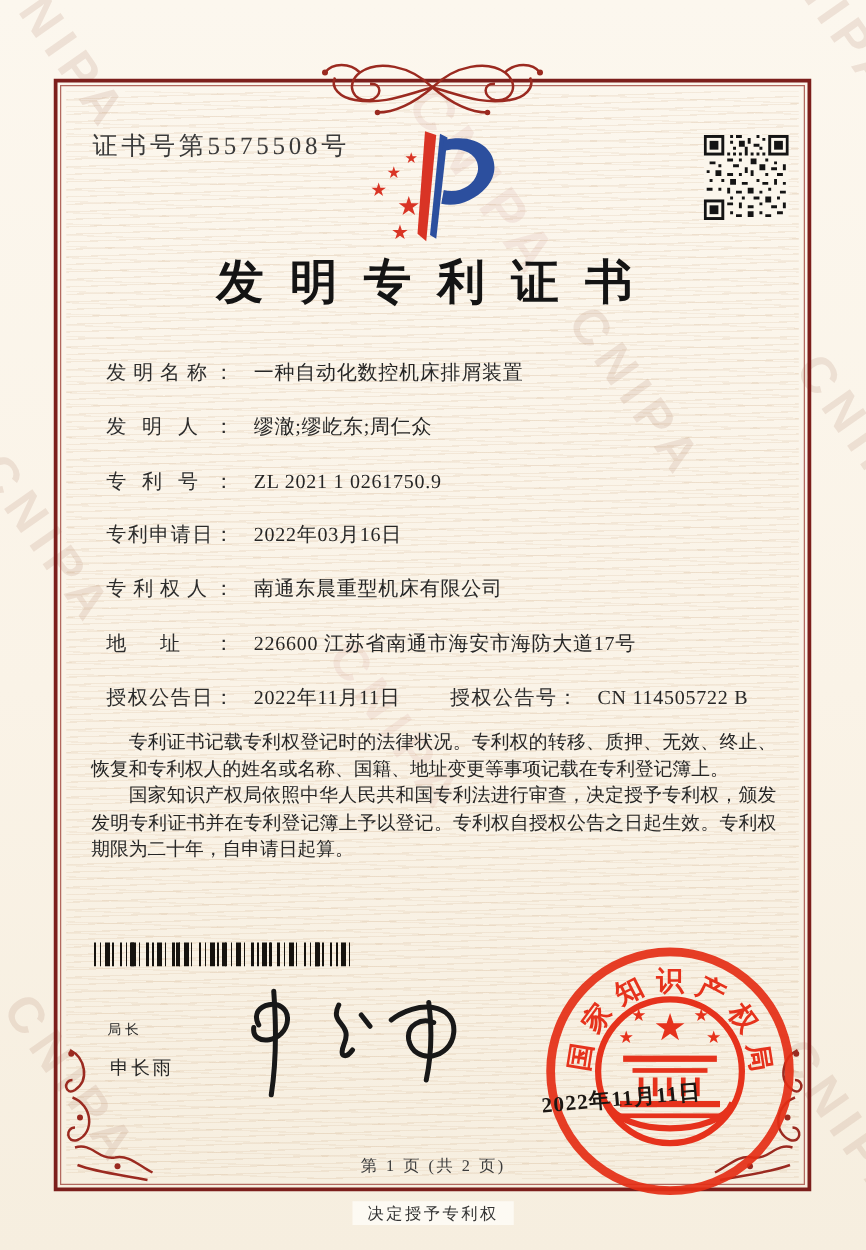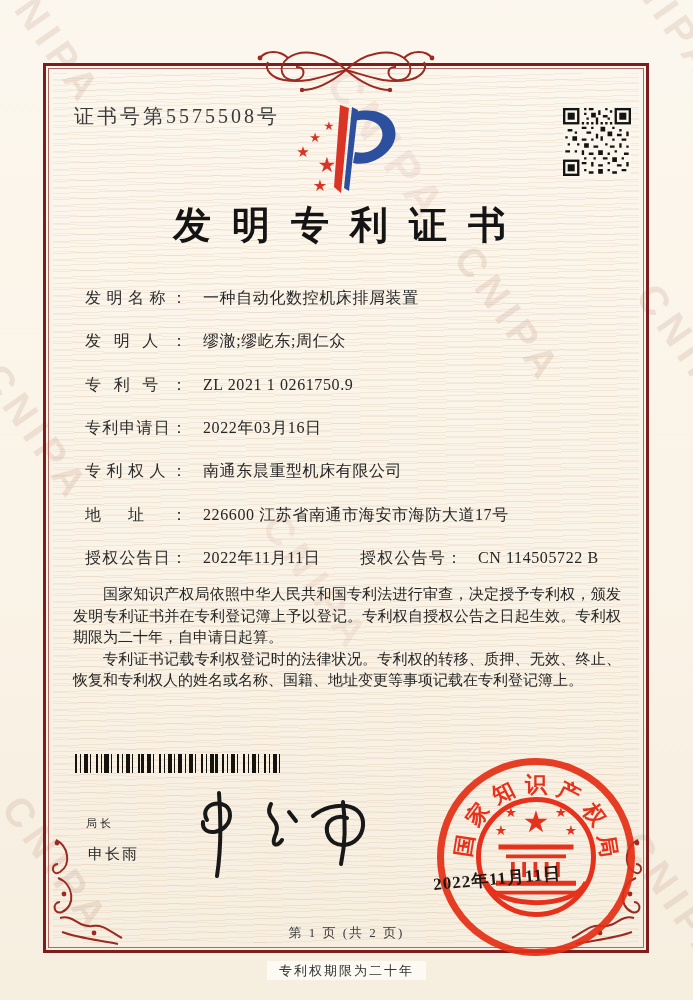--- a/index.html
+++ b/index.html
@@ -182,22 +182,22 @@
   <div class="row" style="top:548px;">
     <span class="flabel">授权公告日：</span>
     <span class="fval">2022年11月11日</span>
     <span class="g2">
       <span class="flabel">授权公告号：</span>
       <span class="fval">CN 114505722 B</span>
     </span>
   </div>
 
   <div class="paras">
+    <p>专利证书记载专利权登记时的法律状况。专利权的转移、质押、无效、终止、恢复和专利权人的姓名或名称、国籍、地址变更等事项记载在专利登记簿上。</p>
     <p>国家知识产权局依照中华人民共和国专利法进行审查，决定授予专利权，颁发发明专利证书并在专利登记簿上予以登记。专利权自授权公告之日起生效。专利权期限为二十年，自申请日起算。</p>
-    <p>专利证书记载专利权登记时的法律状况。专利权的转移、质押、无效、终止、恢复和专利权人的姓名或名称、国籍、地址变更等事项记载在专利登记簿上。</p>
   </div>
 
   <div class="barcode"></div>
 
   <div class="director-title">局长</div>
   <div class="director-name">申长雨</div>
 
   <svg class="signature" width="205" height="88" viewBox="0 0 205 88">
     <g stroke="#181818" fill="none" stroke-linecap="round" stroke-width="4">
       <path d="M24,30 C14,12 48,6 47,26 C46,44 18,48 20,32"></path>
@@ -238,16 +238,16 @@
         <rect x="28" y="79" width="64" height="4" stroke="none"></rect>
         <rect x="24" y="87" width="72" height="3" stroke="none"></rect>
         <path d="M20,80 C28,102 92,102 100,80" fill="none" stroke-width="4"></path>
       </g>
     </svg>
   </div>
   <div class="seal-date">2022年11月11日</div>
 
   <div class="page-no">第 1 页 (共 2 页)</div>
   <div class="note">
-    <span>专利权期限为二十年</span>
+    <span>决定授予专利权</span>
   </div>
 
 </div>
 
 </body></html>

